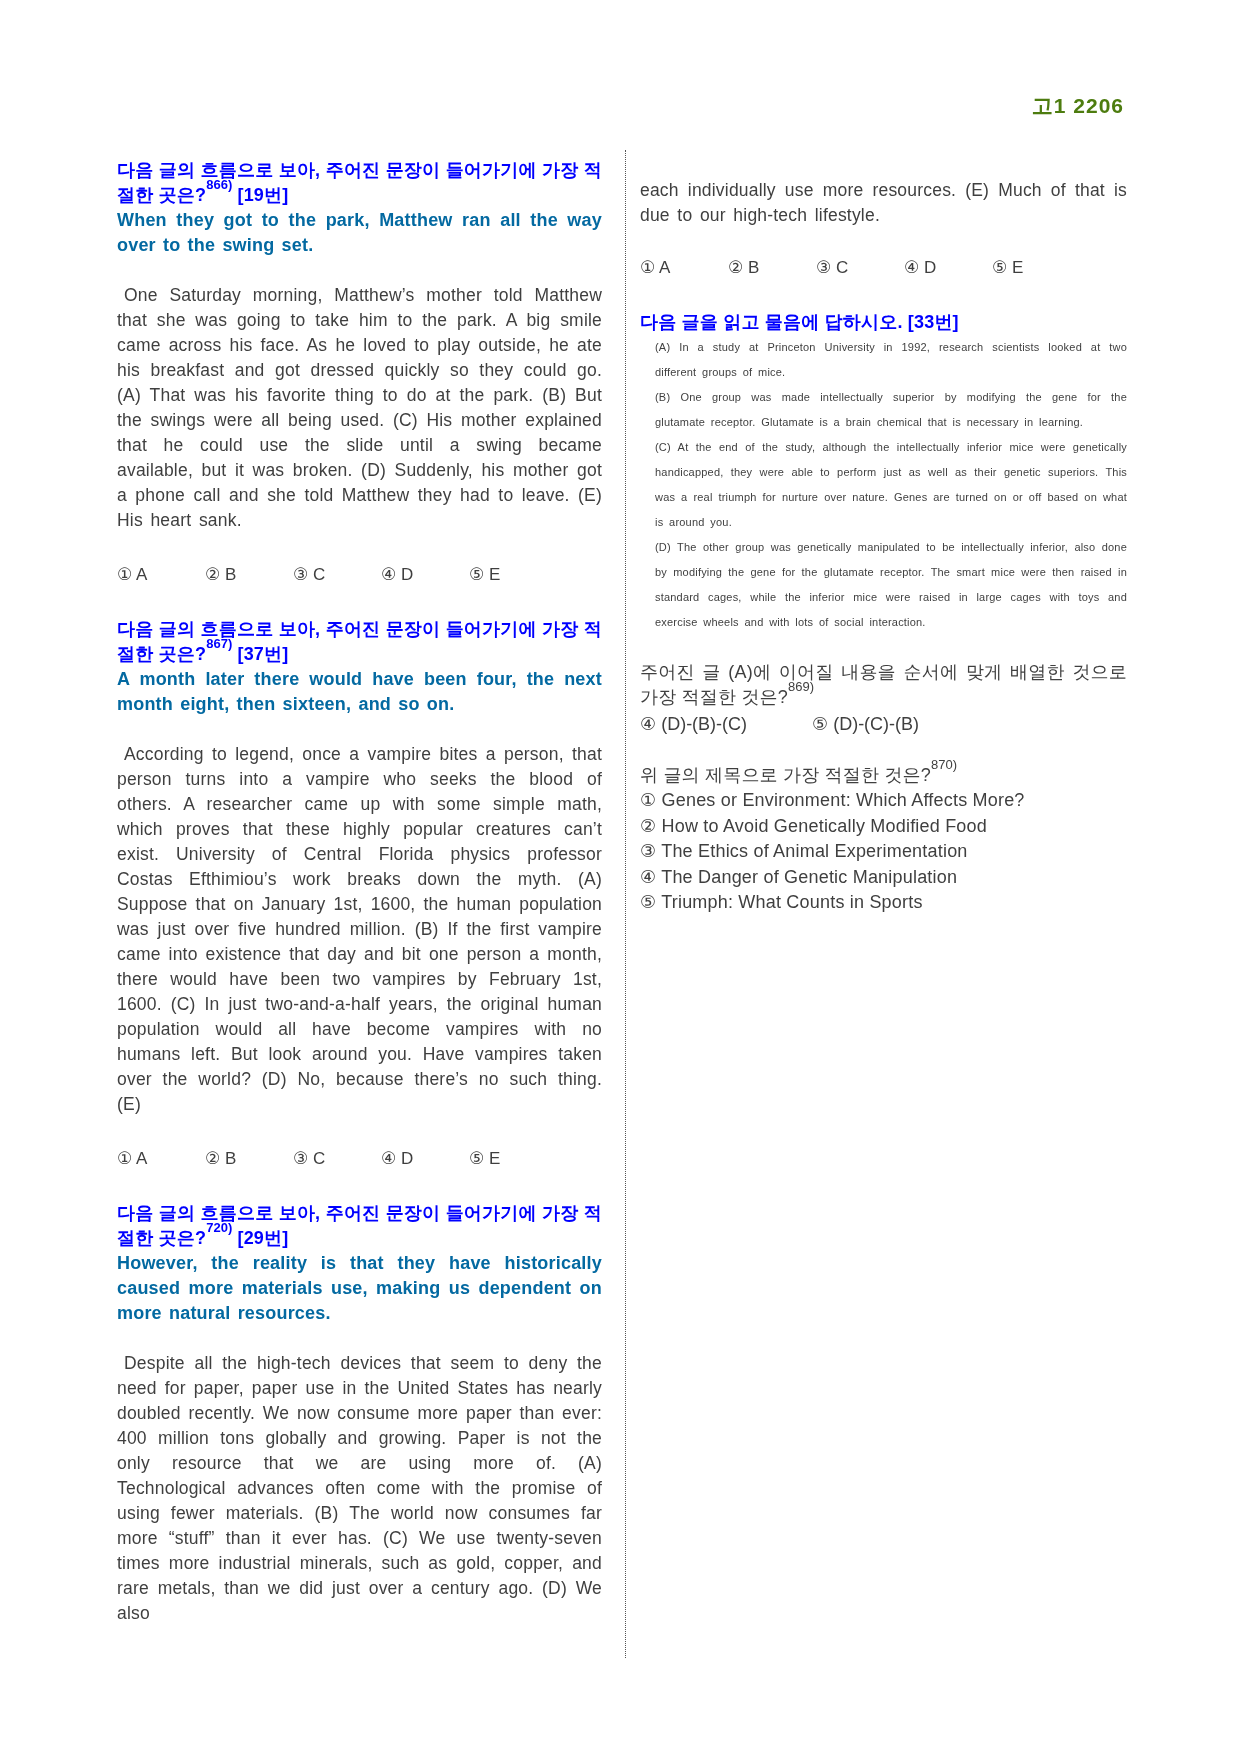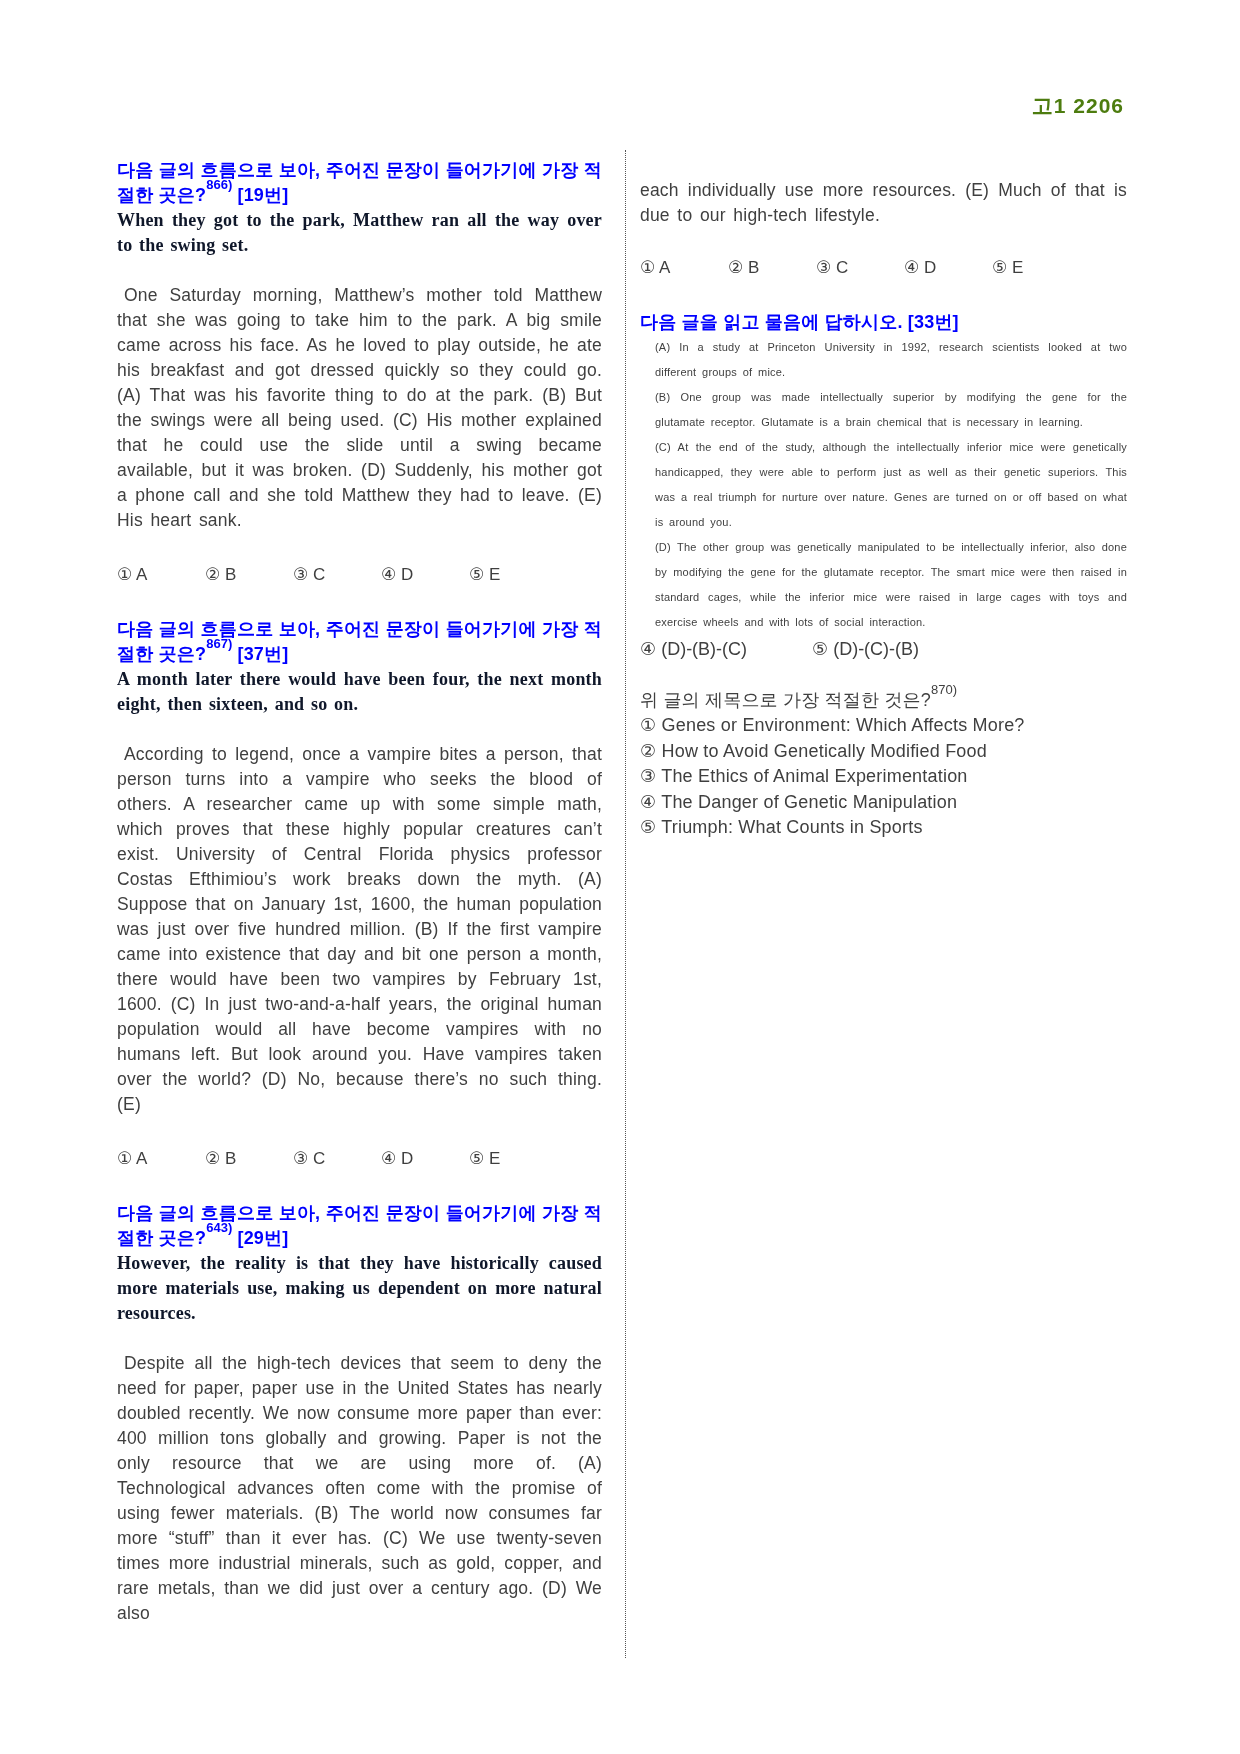--- a/index.html
+++ b/index.html
@@ -21,22 +21,22 @@
   .divider {
     position: absolute; left: 520px; top: -8px; height: 1508px;
     border-left: 1px dotted #555; width: 0;
   }
   p { margin: 0; }
   .q-heading {
     color: #0000ff; font-weight: bold; font-size: 18px; line-height: 25px;
     text-align: justify; letter-spacing: 0.2px;
   }
   .given {
-    color: #0f172a; font-weight: bold; font-size: 18px; line-height: 25px;
-    text-align: justify; letter-spacing: 0.2px; word-spacing: 2px; font-family: Liberation Serif, serif;
+    color: #0369a1; font-weight: bold; font-size: 18px; line-height: 25px;
+    text-align: justify; letter-spacing: 0.2px; word-spacing: 2px;
   }
   sup.fnote {
     font-size: 13px; line-height: 0; position: relative; top: -5px; letter-spacing: 0;
   }
   .passage {
     font-size: 17.5px; line-height: 25px; text-align: justify;
     margin-top: 25px; text-indent: 7px;
     letter-spacing: 0.2px; word-spacing: 2.5px;
   }
   .passage-block { margin-top: 0; }
@@ -92,21 +92,21 @@
       <div class="choices">
         <span class="choice">① A</span>
         <span class="choice">② B</span>
         <span class="choice">③ C</span>
         <span class="choice">④ D</span>
         <span class="choice">⑤ E</span>
       </div>
     </div>
 
     <div class="q-block">
-      <p class="q-heading"><span>다음 글의 흐름으로 보아, 주어진 문장이 들어가기에 가장 적절한 곳은?</span><sup class="fnote">643)</sup><span> [29번]</span></p>
+      <p class="q-heading"><span>다음 글의 흐름으로 보아, 주어진 문장이 들어가기에 가장 적절한 곳은?</span><sup class="fnote">720)</sup><span> [29번]</span></p>
       <p class="given">However, the reality is that they have historically caused more materials use, making us dependent on more natural resources.</p>
       <p class="passage">Despite all the high-tech devices that seem to deny the need for paper, paper use in the United States has nearly doubled recently. We now consume more paper than ever: 400 million tons globally and growing. Paper is not the only resource that we are using more of. (A) Technological advances often come with the promise of using fewer materials. (B) The world now consumes far more “stuff” than it ever has. (C) We use twenty-seven times more industrial minerals, such as gold, copper, and rare metals, than we did just over a century ago. (D) We also</p>
     </div>
 
   </div>
 
   <div class="col-right">
 
     <p class="continuation">each individually use more resources. (E) Much of that is due to our high-tech lifestyle.</p>
 
@@ -120,20 +120,21 @@
 
     <div class="q-block">
       <p class="q-heading">다음 글을 읽고 물음에 답하시오. [33번]</p>
       <div class="passage-block">
         <p>(A) In a study at Princeton University in 1992, research scientists looked at two different groups of mice.</p>
         <p>(B) One group was made intellectually superior by modifying the gene for the glutamate receptor. Glutamate is a brain chemical that is necessary in learning.</p>
         <p>(C) At the end of the study, although the intellectually inferior mice were genetically handicapped, they were able to perform just as well as their genetic superiors. This was a real triumph for nurture over nature. Genes are turned on or off based on what is around you.</p>
         <p>(D) The other group was genetically manipulated to be intellectually inferior, also done by modifying the gene for the glutamate receptor. The smart mice were then raised in standard cages, while the inferior mice were raised in large cages with toys and exercise wheels and with lots of social interaction.</p>
       </div>
 
+      <p class="kr-question"><span>주어진 글 (A)에 이어질 내용을 순서에 맞게 배열한 것으로 가장 적절한 것은?</span><sup class="fnote">869)</sup></p>
       <div class="order-options">
         <span class="order-opt">④ (D)-(B)-(C)</span>
         <span class="order-opt">⑤ (D)-(C)-(B)</span>
       </div>
 
       <p class="kr-question"><span>위 글의 제목으로 가장 적절한 것은?</span><sup class="fnote">870)</sup></p>
       <div class="title-options">
         <p>① Genes or Environment: Which Affects More?</p>
         <p>② How to Avoid Genetically Modified Food</p>
         <p>③ The Ethics of Animal Experimentation</p>

